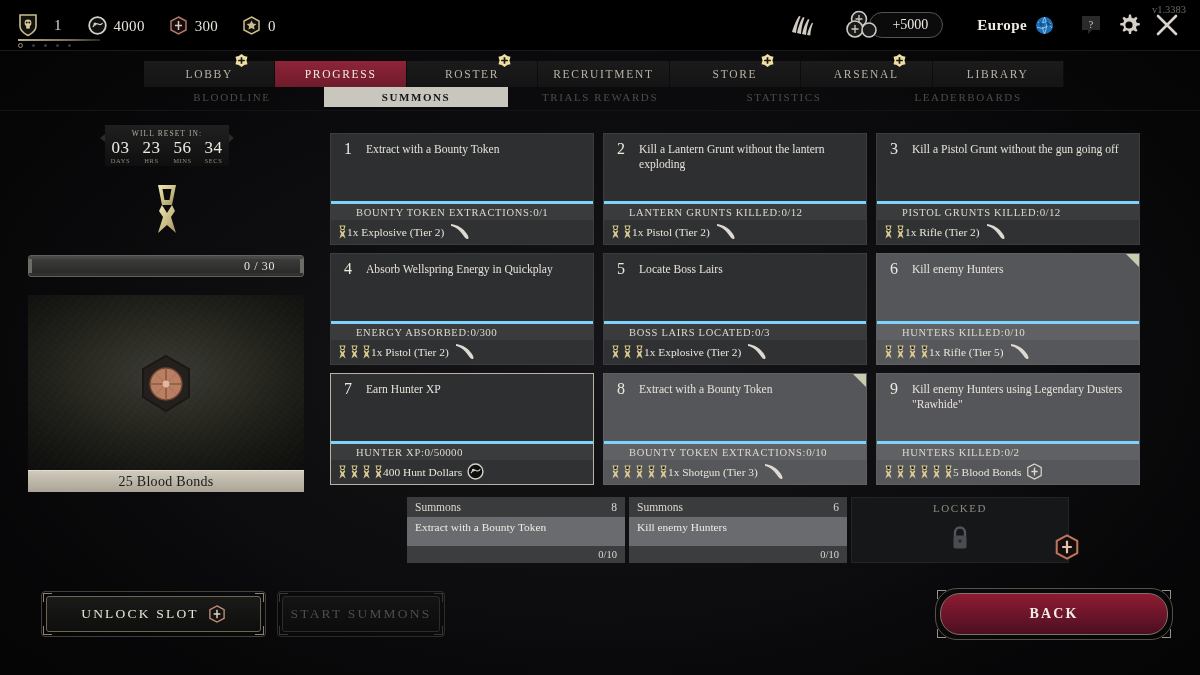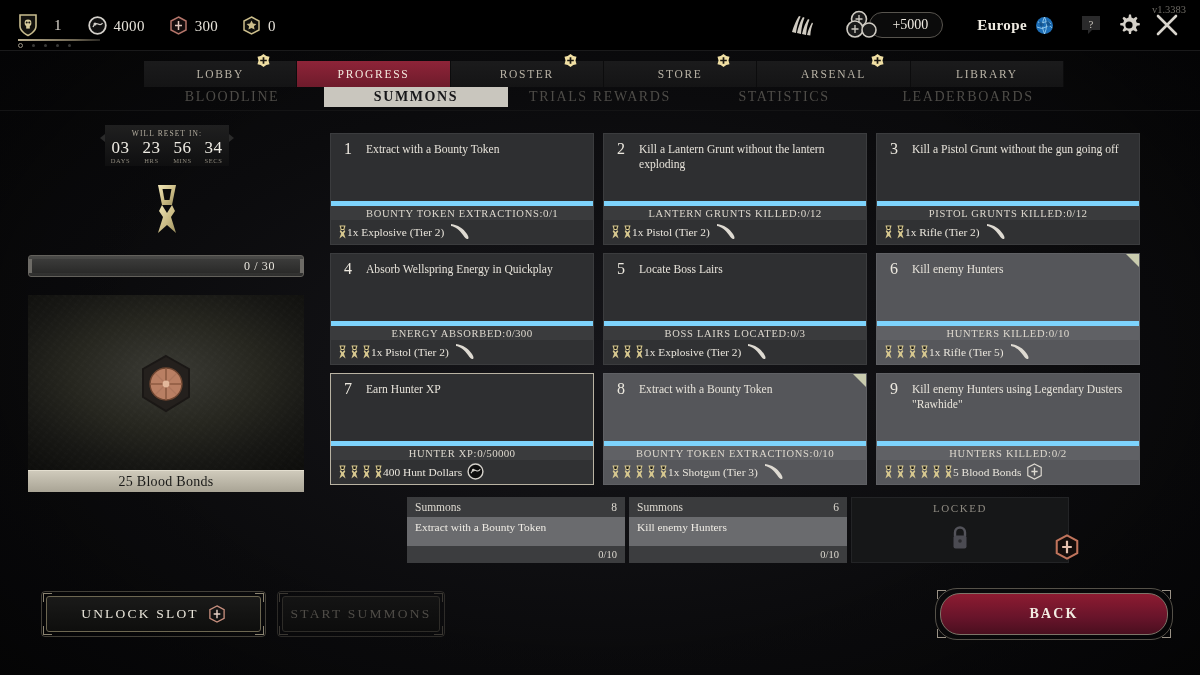--- a/index.html
+++ b/index.html
@@ -60,21 +60,21 @@
   }
   .tab.active{ background:linear-gradient(180deg,#8e2438,#6e1b2b); color:#f3eadf; }
   .tab .plus{
     position:absolute; top:-7px; right:26px; width:13px; height:13px;
   }
   
   .subnav{ position:absolute; top:87px; left:0; width:1200px; height:20px; z-index:5;
            display:flex; justify-content:center;}
   .subnav-inner{ display:flex; width:920px; height:20px;}
   .subtab{ flex:1 1 0; display:flex; align-items:center; justify-content:center;
-           font-size:14px; letter-spacing:1.6px; color:#4e4c48; text-transform:uppercase;}
+           font-size:11px; letter-spacing:1.6px; color:#4e4c48; text-transform:uppercase;}
   .subtab.active{ background:#c9c6be; color:#17171a; font-weight:bold;}
 
   
   .topsep{ position:absolute; left:0; width:1200px; height:1px; background:#1a1a1b; z-index:5;}
 
   
   .leftpanel{ position:absolute; left:28px; top:125px; width:278px; height:360px; z-index:3;}
   .timerbox{
     position:relative; width:124px; margin:0 auto; padding:4px 0 2px;
     text-align:center;
@@ -132,23 +132,23 @@
   .card.sel{ border:1px solid #b9b3a3; }
   .card .corner{
     position:absolute; top:0; right:0; width:0;height:0;
     border-left:13px solid transparent; border-top:13px solid #c9cbae;
   }
   .card-top{ flex:1 1 auto; display:flex; padding:7px 9px 0 9px; gap:10px;}
   .card-num{ font-size:16px; color:#ece8df; line-height:16px; width:16px; text-align:center; flex:0 0 16px;}
   .card-desc{ font-size:11.6px; line-height:15px; color:#e6e2d9; padding-top:1px;}
   .card-prog{
     height:19px; background:#3a3b3d; display:flex; align-items:center;
-    justify-content:center; padding:0 25px;
+    justify-content:flex-start; padding:0 25px;
     font-size:10.5px; letter-spacing:.7px; color:#ded9cf; text-transform:uppercase;
-    border-top:5px solid #7dd3fc;
+    border-top:3px solid #7dd3fc;
   }
   .card.light .card-prog{ background:#606165; }
   .card-prog .cnt{ letter-spacing:.3px; text-transform:none; font-size:11px;}
   .card-foot{
     height:24px; display:flex; align-items:center; justify-content:flex-start;
     padding:0 6px 0 7px; background:#303133;
   }
   .card.light .card-foot{ background:#56575b; }
   .stars{ display:flex; gap:3px; align-items:center;}
   .reward{ display:flex; align-items:center; gap:5px; font-size:11.4px; color:#e9e5dc;}
@@ -327,20 +327,23 @@
         </div>
         <div class="tab active">
           <span>PROGRESS</span>
         </div>
         <div class="tab">
           <span>ROSTER</span>
           <span class="plus"><svg width="13" height="13" viewBox="0 0 13 13">
               <path d="M6.5 0 L9.3 2 L12.5 2.8 L11.5 6.5 L12.5 10.2 L9.3 11 L6.5 13 L3.7 11 L.5 10.2 L1.5 6.5 L.5 2.8 L3.7 2 Z" fill="#f0dfa3"></path>
               <path d="M6.5 3.2 V9.8 M3.2 6.5 H9.8" stroke="#1a1710" stroke-width="1.7"></path>
             </svg></span>
+        </div>
+        <div class="tab">
+          <span>RECRUITMENT</span>
         </div>
         <div class="tab">
           <span>STORE</span>
           <span class="plus"><svg width="13" height="13" viewBox="0 0 13 13">
               <path d="M6.5 0 L9.3 2 L12.5 2.8 L11.5 6.5 L12.5 10.2 L9.3 11 L6.5 13 L3.7 11 L.5 10.2 L1.5 6.5 L.5 2.8 L3.7 2 Z" fill="#f0dfa3"></path>
               <path d="M6.5 3.2 V9.8 M3.2 6.5 H9.8" stroke="#1a1710" stroke-width="1.7"></path>
             </svg></span>
         </div>
         <div class="tab">
           <span>ARSENAL</span>

